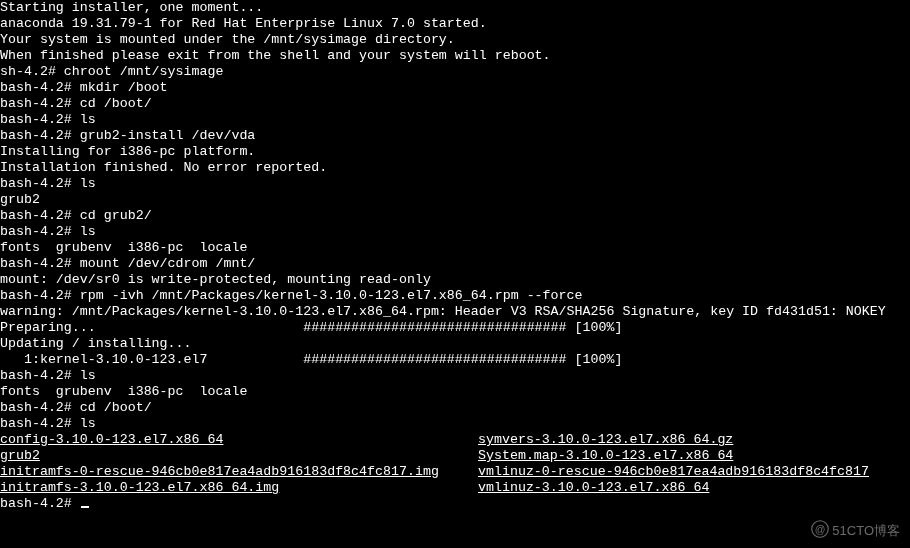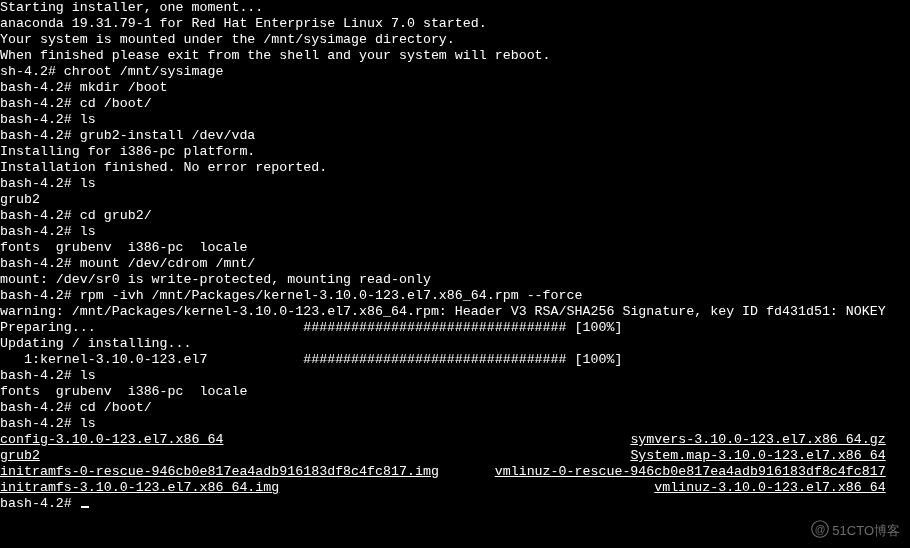--- a/index.html
+++ b/index.html
@@ -48,21 +48,21 @@
   }
   .watermark svg {
     width: 18px;
     height: 18px;
   }
   .twocol {
     display: flex;
     text-decoration: underline;
   }
   .twocol .c1 { width: 478px; }
-  .twocol .c2 { flex: 1; text-align: right; }
+  .twocol .c2 { flex: 1; }
 </style>
 </head>
 <body>
 
 <div class="terminal" id="term"><span class="line">Starting installer, one moment...</span><span class="line">anaconda 19.31.79-1 for Red Hat Enterprise Linux 7.0 started.</span><span class="line"></span><span class="line">Your system is mounted under the /mnt/sysimage directory.</span><span class="line">When finished please exit from the shell and your system will reboot.</span><span class="line"></span><span class="line"><span>sh-4.2# </span><span>chroot /mnt/sysimage</span></span><span class="line"><span>bash-4.2# </span><span>mkdir /boot</span></span><span class="line"><span>bash-4.2# </span><span>cd /boot/</span></span><span class="line"><span>bash-4.2# </span><span>ls</span></span><span class="line"><span>bash-4.2# </span><span>grub2-install /dev/vda</span></span><span class="line">Installing for i386-pc platform.</span><span class="line">Installation finished. No error reported.</span><span class="line"><span>bash-4.2# </span><span>ls</span></span><span class="line">grub2</span><span class="line"><span>bash-4.2# </span><span>cd grub2/</span></span><span class="line"><span>bash-4.2# </span><span>ls</span></span><span class="line">fonts  grubenv  i386-pc  locale</span><span class="line"><span>bash-4.2# </span><span>mount /dev/cdrom /mnt/</span></span><span class="line">mount: /dev/sr0 is write-protected, mounting read-only</span><span class="line"><span>bash-4.2# </span><span>rpm -ivh /mnt/Packages/kernel-3.10.0-123.el7.x86_64.rpm --force</span></span><span class="line">warning: /mnt/Packages/kernel-3.10.0-123.el7.x86_64.rpm: Header V3 RSA/SHA256 Signature, key ID fd431d51: NOKEY</span><span class="line">Preparing...                          ################################# [100%]</span><span class="line">Updating / installing...</span><span class="line">   1:kernel-3.10.0-123.el7            ################################# [100%]</span><span class="line"><span>bash-4.2# </span><span>ls</span></span><span class="line">fonts  grubenv  i386-pc  locale</span><span class="line"><span>bash-4.2# </span><span>cd /boot/</span></span><span class="line"><span>bash-4.2# </span><span>ls</span></span><span class="line twocol"><span class="c1">config-3.10.0-123.el7.x86_64</span><span class="c2">symvers-3.10.0-123.el7.x86_64.gz</span></span><span class="line twocol"><span class="c1">grub2</span><span class="c2">System.map-3.10.0-123.el7.x86_64</span></span><span class="line twocol"><span class="c1">initramfs-0-rescue-946cb0e817ea4adb916183df8c4fc817.img</span><span class="c2">vmlinuz-0-rescue-946cb0e817ea4adb916183df8c4fc817</span></span><span class="line twocol"><span class="c1">initramfs-3.10.0-123.el7.x86_64.img</span><span class="c2">vmlinuz-3.10.0-123.el7.x86_64</span></span><span class="line"><span>bash-4.2# </span><span class="cursor"></span></span></div>
 
 <div class="watermark">
   <span>
     <svg viewBox="0 0 24 24">
         <circle cx="12" cy="12" r="11" fill="none" stroke="#999" stroke-width="1.5"></circle>

